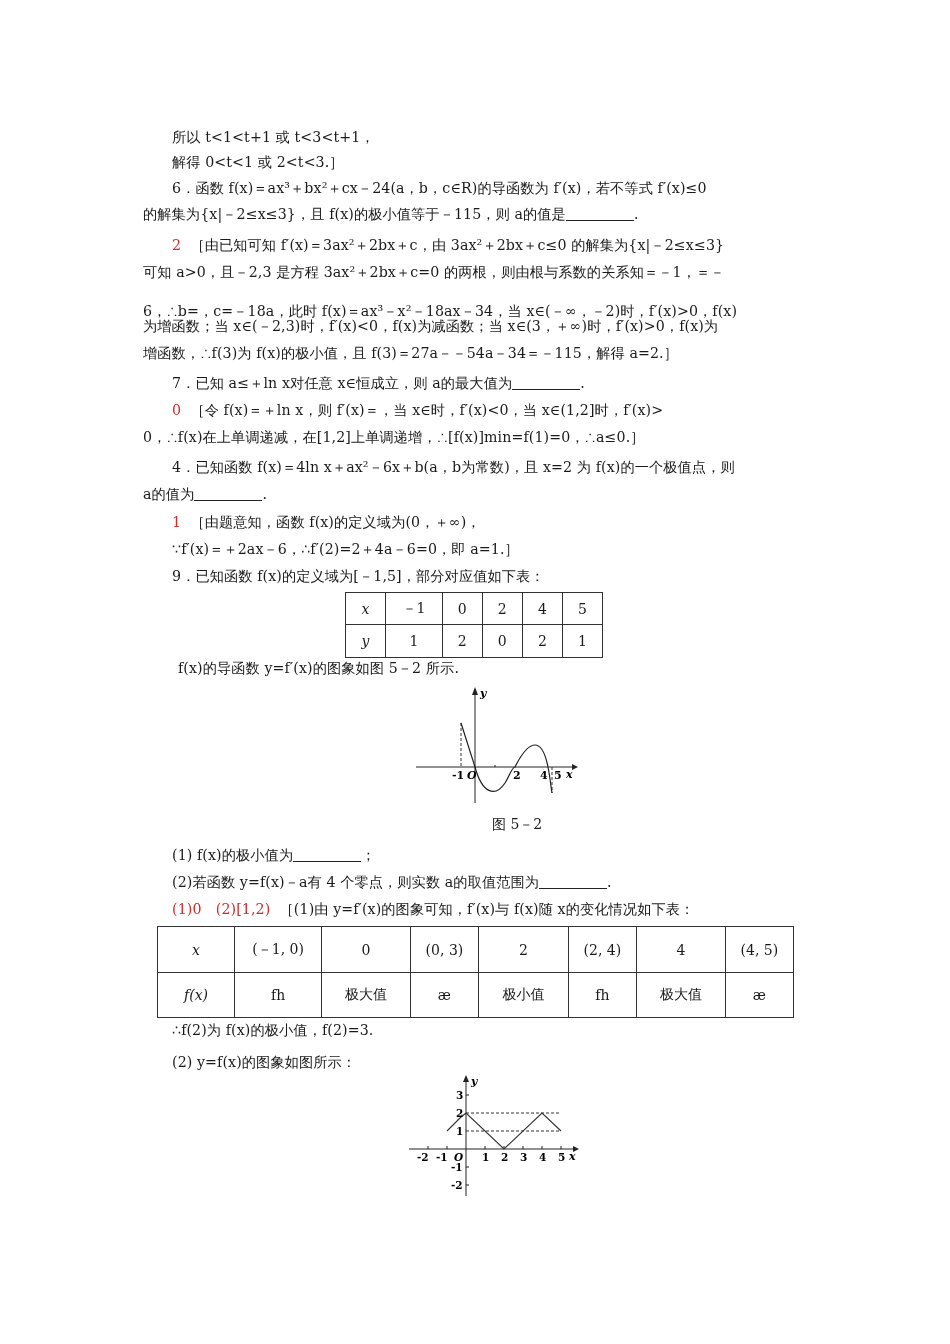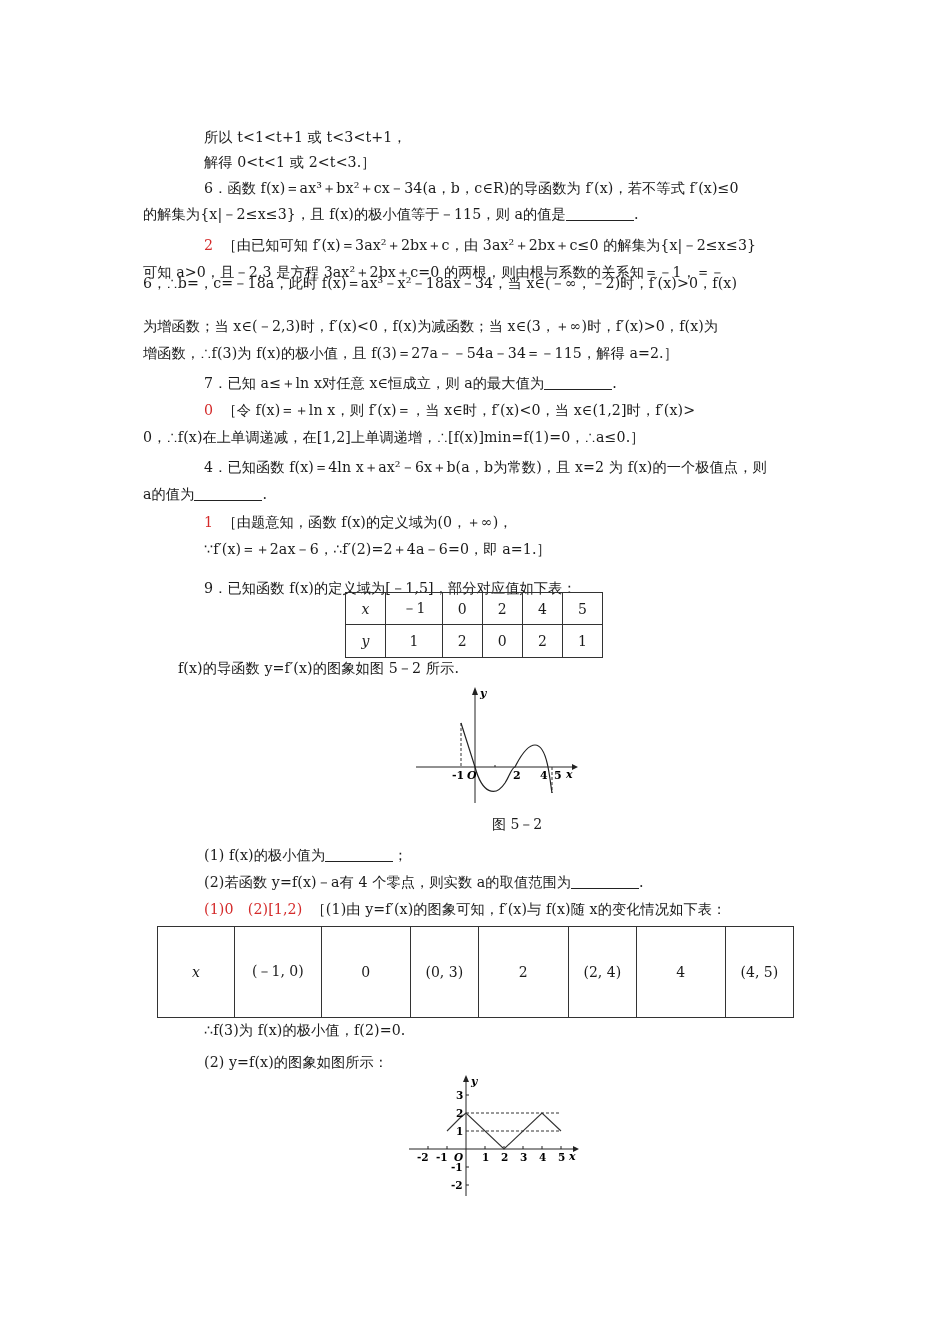--- a/index.html
+++ b/index.html
@@ -1,65 +1,65 @@
 <!DOCTYPE html>
 <html><head>
 <meta charset="utf-8">
 <style>
   html, body { margin: 0; padding: 0; background: #ffffff; }
   body { width: 950px; height: 1344px; position: relative; overflow: hidden;
          font-family: "DejaVu Serif", "Liberation Serif", serif; color: #1a1a1a; }
   .line { position: absolute; left: 143px; font-size: 14.2px; line-height: 20px; white-space: nowrap; letter-spacing: 0.1px; }
-  .ind { left: 172px; margin-left: 32px; }
+  .ind { left: 172px; }
   .red { color: #d42a2a; }
   i { font-style: italic; }
   .blank { display: inline-block; border-bottom: 1px solid #222; width: 68px; height: 14px; vertical-align: -2px; }
   table { position: absolute; border-collapse: collapse; font-size: 14px; }
   td { border: 1px solid #333; text-align: center; padding: 0; }
   .caption { position: absolute; font-size: 14px; }
   svg text { font-family: "DejaVu Serif", "Liberation Serif", serif; }
 </style>
 </head>
 <body>
 
 <div>
 
   <div class="line ind" style="top:127px">所以 t&lt;1&lt;t+1 或 t&lt;3&lt;t+1，</div>
   <div class="line ind" style="top:152px">解得 0&lt;t&lt;1 或 2&lt;t&lt;3.］</div>
 
-  <div class="line ind" style="top:178px">6．函数 f(x)＝ax³＋bx²＋cx－34(a，b，c∈R)的导函数为 f′(x)，若不等式 f′(x)≤0</div>
+  <div class="line ind" style="top:178px">6．函数 f(x)＝ax³＋bx²＋cx－24(a，b，c∈R)的导函数为 f′(x)，若不等式 f′(x)≤0</div>
   <div class="line" style="top:204px">
     <span>的解集为{x|－2≤x≤3}，且 f(x)的极小值等于－115，则 a的值是</span><span class="blank"></span>.
   </div>
   <div class="line ind" style="top:235px">
     <span class="red">2</span>&nbsp;&nbsp;<span>［由已知可知 f′(x)＝3ax²＋2bx＋c，由 3ax²＋2bx＋c≤0 的解集为{x|－2≤x≤3}</span>
   </div>
   <div class="line" style="top:262px">可知 a&gt;0，且－2,3 是方程 3ax²＋2bx＋c=0 的两根，则由根与系数的关系知＝－1，＝－</div>
-  <div class="line" style="top:273px">6，∴b=，c=－18a，此时 f(x)＝ax³－x²－18ax－34，当 x∈(－∞，－2)时，f′(x)&gt;0，f(x)</div>
+  <div class="line" style="top:301px">6，∴b=，c=－18a，此时 f(x)＝ax³－x²－18ax－34，当 x∈(－∞，－2)时，f′(x)&gt;0，f(x)</div>
   <div class="line" style="top:316px">为增函数；当 x∈(－2,3)时，f′(x)&lt;0，f(x)为减函数；当 x∈(3，＋∞)时，f′(x)&gt;0，f(x)为</div>
   <div class="line" style="top:343px">增函数，∴f(3)为 f(x)的极小值，且 f(3)＝27a－－54a－34＝－115，解得 a=2.］</div>
 
   <div class="line ind" style="top:373px">
     <span>7．已知 a≤＋ln x对任意 x∈恒成立，则 a的最大值为</span><span class="blank"></span>.
   </div>
   <div class="line ind" style="top:400px">
     <span class="red">0</span>&nbsp;&nbsp;<span>［令 f(x)＝＋ln x，则 f′(x)＝，当 x∈时，f′(x)&lt;0，当 x∈(1,2]时，f′(x)&gt;</span>
   </div>
   <div class="line" style="top:427px">0，∴f(x)在上单调递减，在[1,2]上单调递增，∴[f(x)]min=f(1)=0，∴a≤0.］</div>
 
   <div class="line ind" style="top:457px">4．已知函数 f(x)＝4ln x＋ax²－6x＋b(a，b为常数)，且 x=2 为 f(x)的一个极值点，则</div>
   <div class="line" style="top:484px">
     <span>a的值为</span><span class="blank"></span>.
   </div>
   <div class="line ind" style="top:512px">
     <span class="red">1</span>&nbsp;&nbsp;<span>［由题意知，函数 f(x)的定义域为(0，＋∞)，</span>
   </div>
   <div class="line ind" style="top:539px">∵f′(x)＝＋2ax－6，∴f′(2)=2＋4a－6=0，即 a=1.］</div>
 
-  <div class="line ind" style="top:578px">9．已知函数 f(x)的定义域为[－1,5]，部分对应值如下表：</div>
+  <div class="line ind" style="top:566px">9．已知函数 f(x)的定义域为[－1,5]，部分对应值如下表：</div>
 
   <table style="left:345px; top:592px; width:258px; height:65px;">
     <tbody>
         <tr style="height:32px">
       <td style="width:40px"><i>x</i></td>
       <td style="width:57px">－1</td>
       <td style="width:40px">0</td>
       <td style="width:40px">2</td>
       <td style="width:40px">4</td>
       <td style="width:40px">5</td>
@@ -114,24 +114,34 @@
         <tr style="height:31px">
       <td style="width:77px"><i>x</i></td>
       <td style="width:87px">(－1, 0)</td>
       <td style="width:89px">0</td>
       <td style="width:68px">(0, 3)</td>
       <td style="width:90px">2</td>
       <td style="width:68px">(2, 4)</td>
       <td style="width:89px">4</td>
       <td style="width:68px">(4, 5)</td>
     </tr>
+    <tr style="height:30px">
+      <td><i>f(x)</i></td>
+      <td>fh</td>
+      <td>极大值</td>
+      <td>æ</td>
+      <td>极小值</td>
+      <td>fh</td>
+      <td>极大值</td>
+      <td>æ</td>
+    </tr>
   </tbody>
     </table>
 
-  <div class="line ind" style="top:1020px">∴f(3)为 f(x)的极小值，f(2)=0.</div>
+  <div class="line ind" style="top:1020px">∴f(2)为 f(x)的极小值，f(2)=3.</div>
   <div class="line ind" style="top:1052px">(2) y=f(x)的图象如图所示：</div>
 
   <svg style="position:absolute; left:405px; top:1072px" width="180" height="125" viewBox="0 0 180 125">
 
     <line x1="4" y1="77" x2="170" y2="77" stroke="#222" stroke-width="1"></line>
     <polygon points="168,74 174,77 168,80" fill="#222"></polygon>
     <line x1="61" y1="124" x2="61" y2="6" stroke="#222" stroke-width="1"></line>
     <polygon points="58,10 61,3 64,10" fill="#222"></polygon>
     <text x="66" y="13" font-size="11" font-style="italic" font-weight="bold">y</text>
     <text x="164" y="88" font-size="11" font-style="italic" font-weight="bold">x</text>

